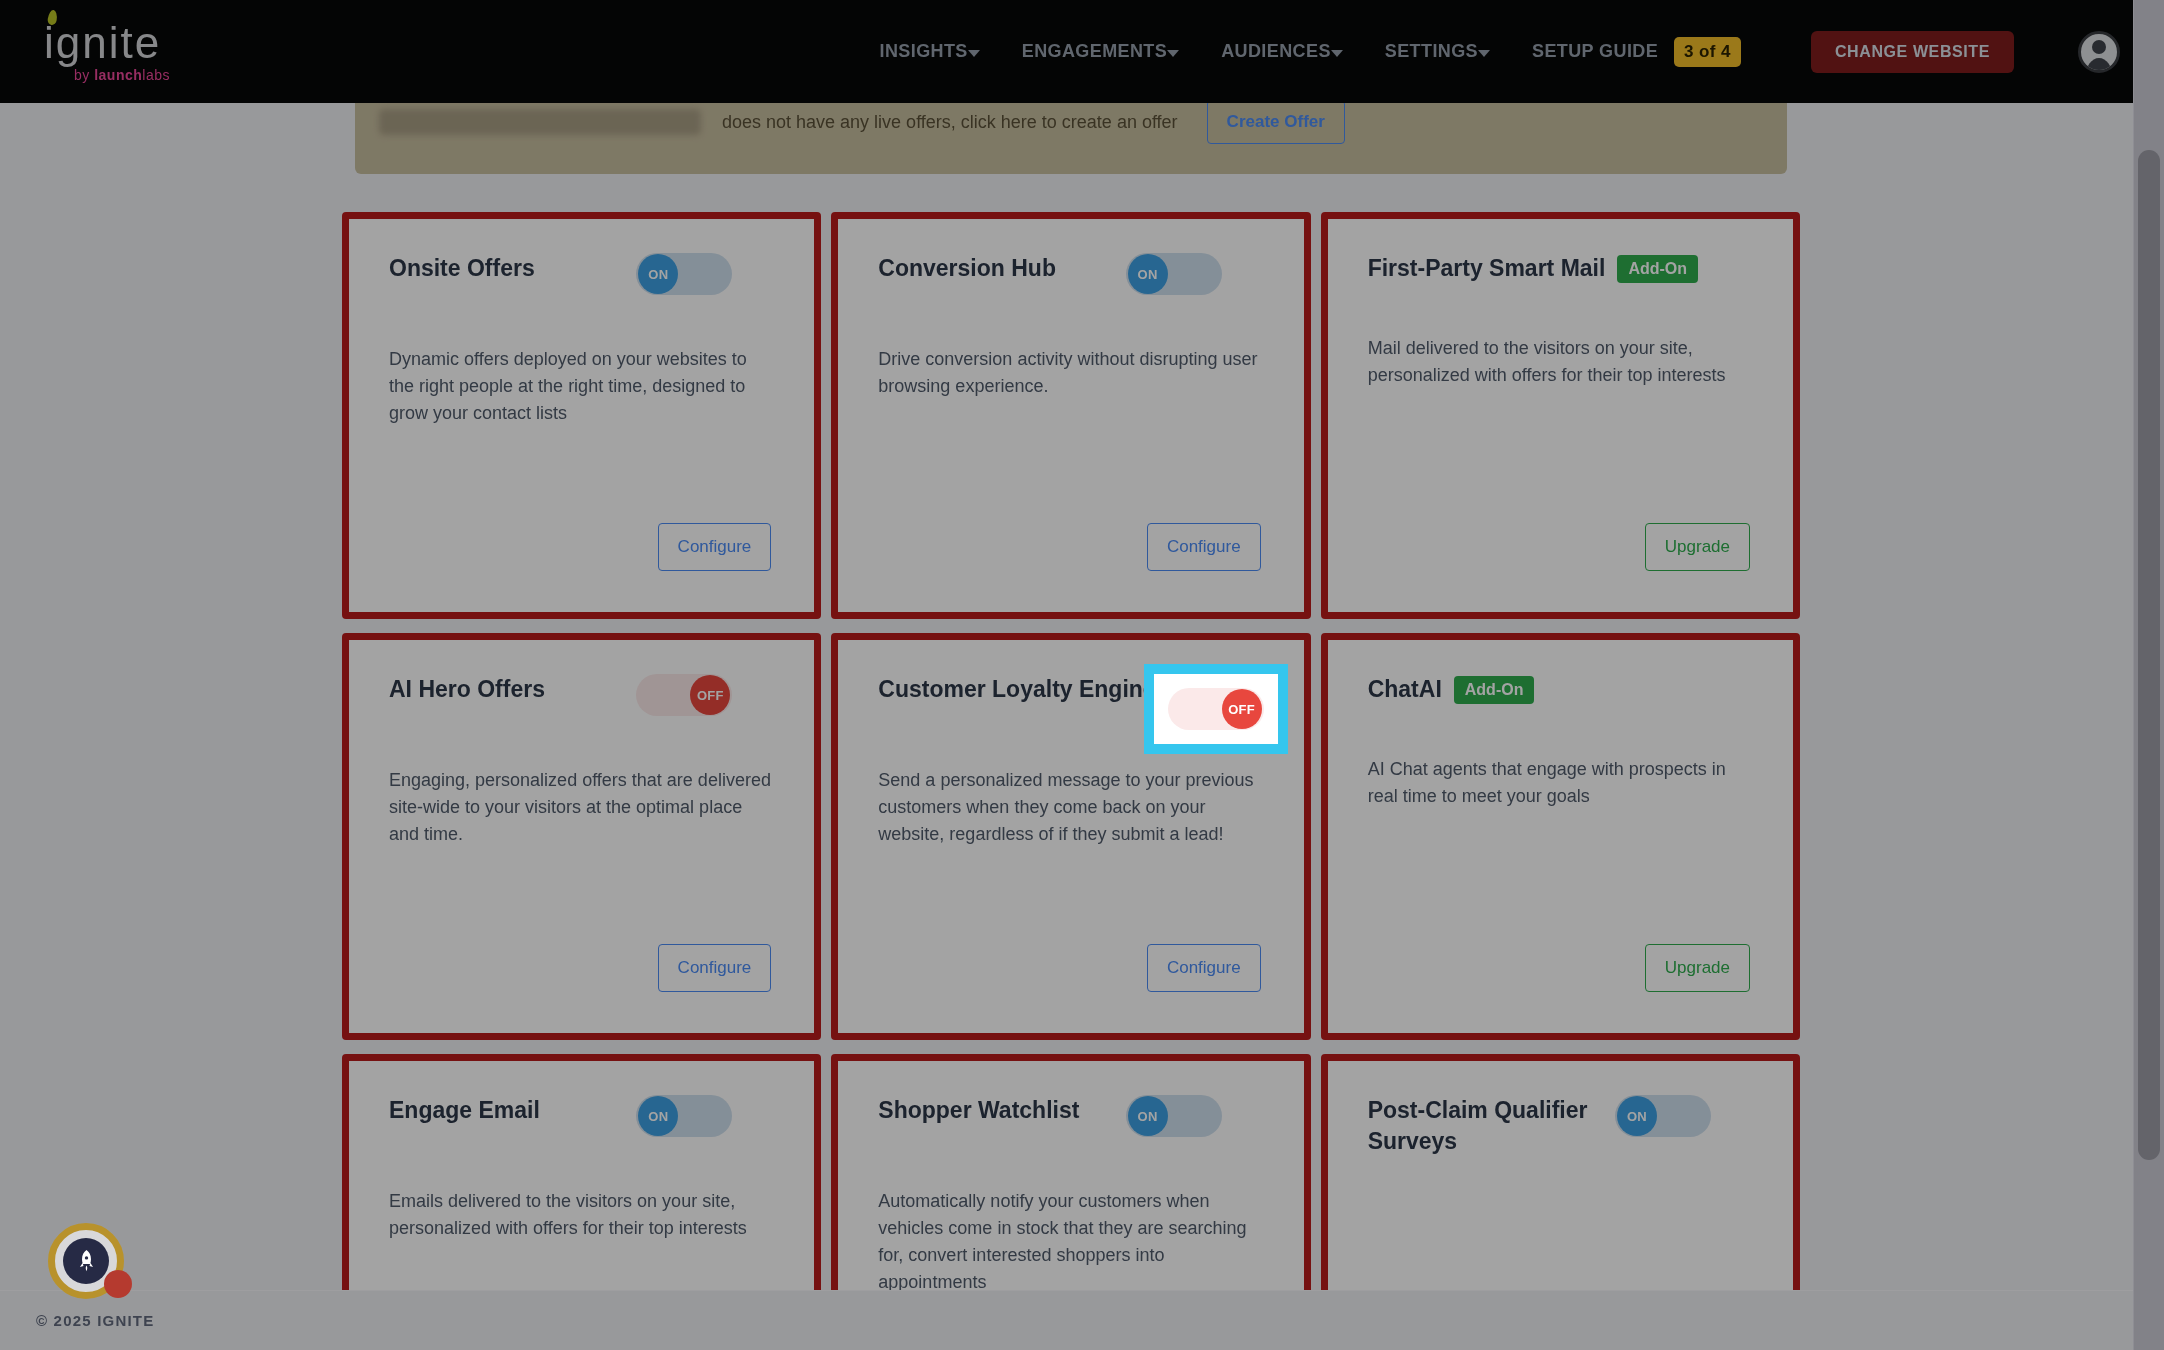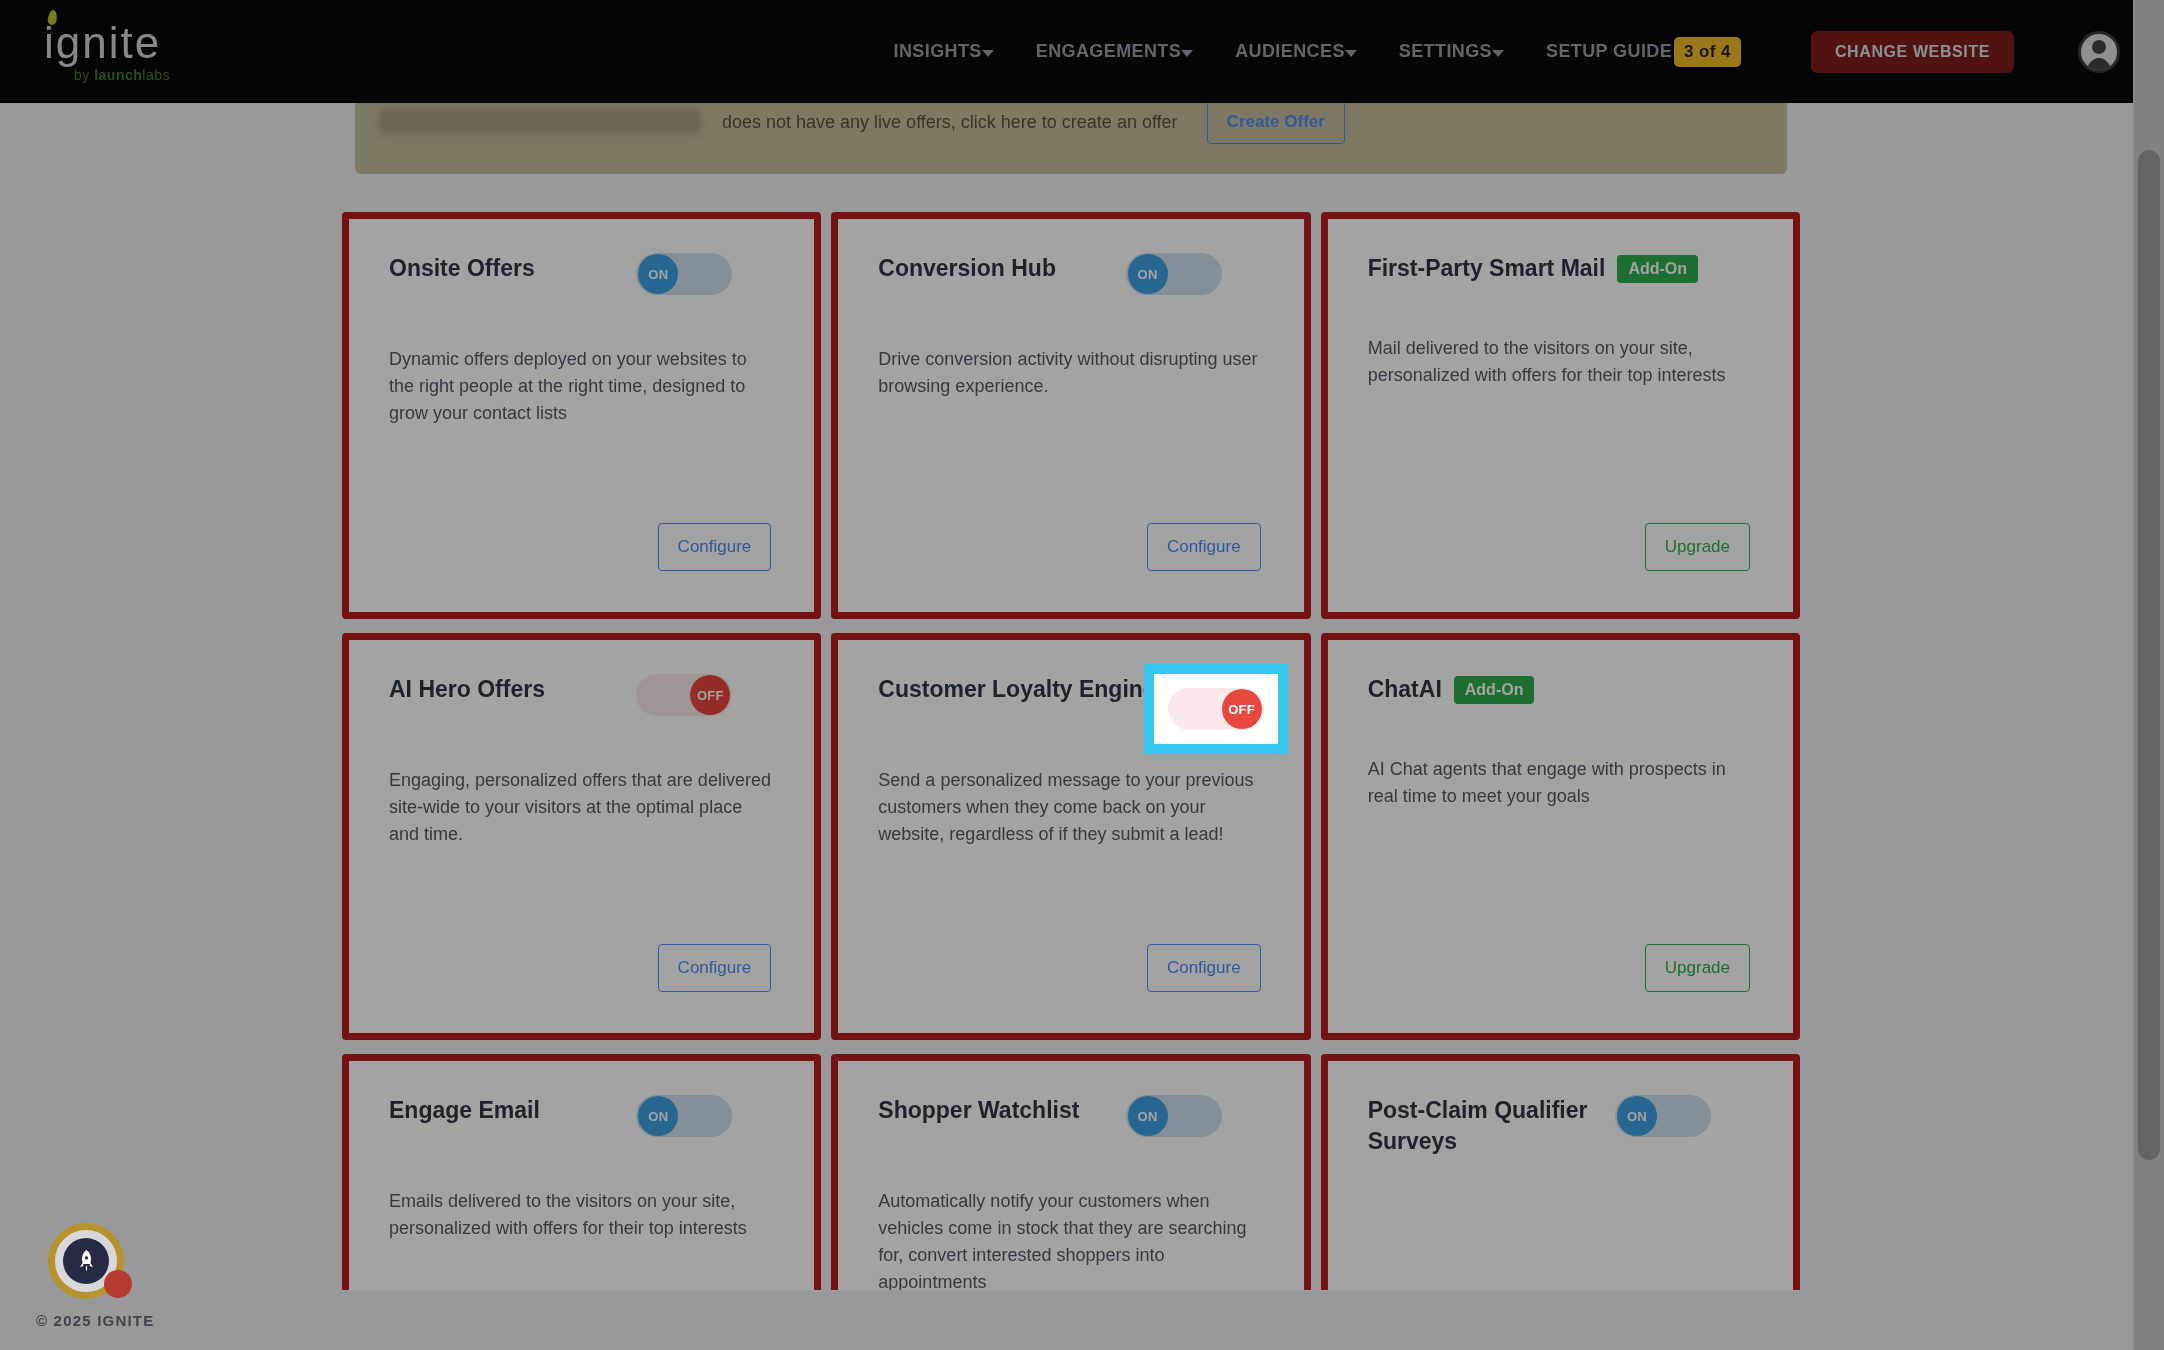--- a/index.html
+++ b/index.html
@@ -16,30 +16,30 @@
     background:#070809; display:flex; align-items:center;
     padding:0 44px; z-index:20;
   }
   .logo { position:relative; color:#d4d5d8; cursor:pointer; line-height:1; }
   .logo-text { font-size:44px; letter-spacing:2px; display:block; }
   .flame {
     position:absolute; top:-11px; left:4px; width:9px; height:15px;
     background:#b9c227; border-radius:50% 50% 50% 50% / 65% 65% 35% 35%;
     transform:rotate(8deg);
   }
-  .byline { font-size:14px; color:#4d7c0f; margin:3px 0 0 30px; display:block; letter-spacing:.5px; }
+  .byline { font-size:14px; color:#ec4899; margin:3px 0 0 30px; display:block; letter-spacing:.5px; }
   .nav-menu { display:flex; gap:42px; margin-left:auto; margin-right:70px; align-items:center; }
   .nav-item {
     color:#96a0ac; font-size:18px; font-weight:700; letter-spacing:.4px;
     display:flex; align-items:center; cursor:pointer; white-space:nowrap;
   }
   .caret { width:0; height:0; border-left:6px solid transparent; border-right:6px solid transparent; border-top:7px solid #96a0ac; margin-top:3px; }
   .setup-badge {
     background:#f2bd2a; color:#2c2300; font-size:17px; font-weight:700;
-    padding:5px 10px; border-radius:5px; margin-left:2px;
+    padding:5px 10px; border-radius:5px; margin-left:16px;
   }
   .change-btn {
     background:#7f1d1d; color:#d9e1e9; font-size:16px; font-weight:700;
     letter-spacing:.6px; border:none; border-radius:6px; padding:12px 24px;
     margin-right:64px; cursor:pointer; font-family:inherit; white-space:nowrap;
   }
   .avatar {
     width:42px; height:42px; border-radius:50%; background:#dfe2e5;
     border:3px solid #3a3d42; position:relative; overflow:hidden; cursor:pointer; flex:none;
   }

